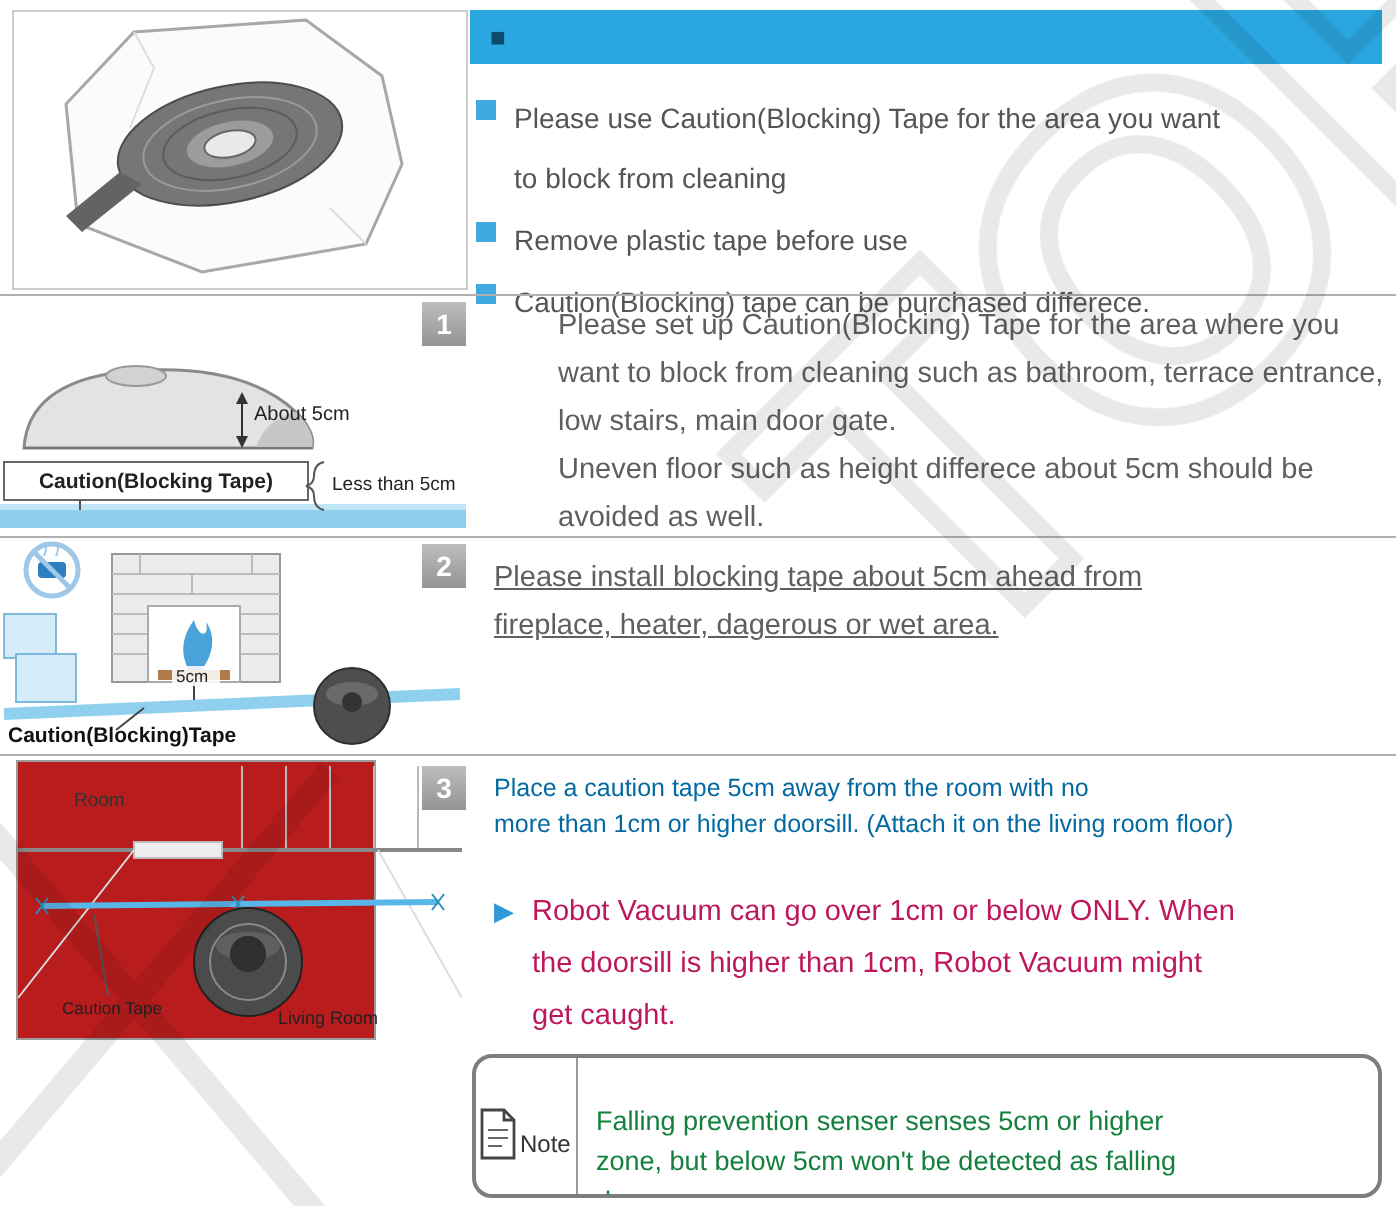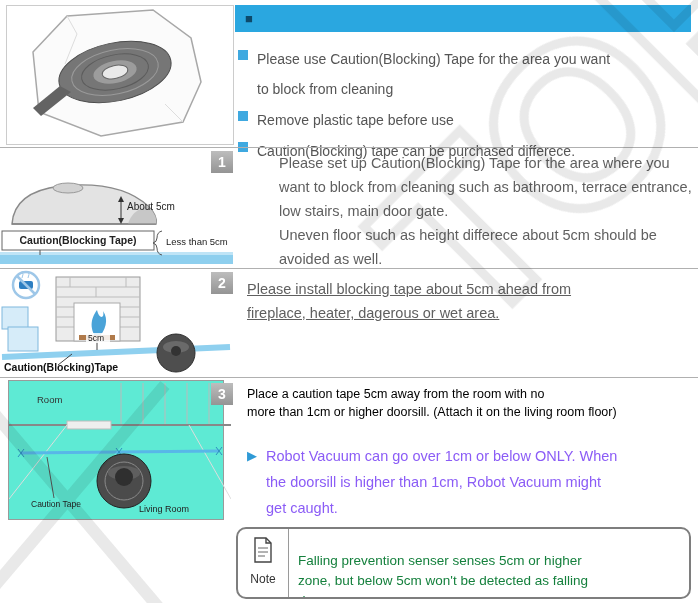--- a/index.html
+++ b/index.html
@@ -6,50 +6,50 @@
   html,body { background:#fff; }
   body { font-family:"Liberation Sans", sans-serif; }
   .page { position:relative; width:698px; height:603px; background:#fff; overflow:hidden; }
   .c { position:absolute; z-index:1; }
 
   .watermark { position:absolute; left:0; top:0; z-index:5; pointer-events:none; mix-blend-mode:multiply; }
 
   .illus-bag  { left:6px;  top:5px;   width:228px; height:140px; border:1px solid #cccccc; background:#fff; }
   .illus-robot{ left:0;    top:148px; width:233px; height:119px; }
   .illus-fire { left:0;    top:269px; width:233px; height:107px; }
-  .illus-room { left:8px;  top:380px; width:216px; height:140px; border:1px solid #9a9a9a; background:#5eead4; }
+  .illus-room { left:8px;  top:380px; width:180px; height:140px; border:1px solid #9a9a9a; background:#b91c1c; }
 
   .header-bar { left:235px; top:5px; width:456px; height:27px; background:#2aa7e0; color:#fff;
                 display:flex; align-items:center; gap:8px; padding:0 10px; font-size:15px; font-weight:bold; }
   .header-square { color:#0d4a6b; font-size:13px; line-height:1; }
 
   .intro { left:238px; top:44px; width:448px; }
   .bullet-row { display:flex; margin-bottom:1px; }
   .bullet-sq { width:10px; height:10px; background:#3fa9e0; margin:6px 9px 0 0; flex:none; }
   .bullet-text { font-size:14px; line-height:30px; color:#555; white-space:pre-line; }
 
   .divider { left:0; width:698px; height:1px; background:#b0b0b0; }
   .d1 { top:147px; } .d2 { top:268px; } .d3 { top:377px; }
 
   .step-num { width:22px; height:22px; background:linear-gradient(#bdbdbd,#949494); color:#fff;
               font-size:14px; font-weight:bold; display:flex; align-items:center; justify-content:center; }
   .n1 { left:211px; top:151px; } .n2 { left:211px; top:272px; } .n3 { left:211px; top:383px; }
 
   .step-text { color:#5f5f5f; font-size:14.5px; line-height:24px; white-space:pre-line; }
   .t1 { left:247px; top:151px; width:446px;margin-left:32px; }
   .t2 { left:247px; top:277px; width:446px;text-decoration:underline; }
-  .t3 { left:247px; top:385px; width:442px; font-size:12.5px; line-height:18px; color:#000000; }
+  .t3 { left:247px; top:385px; width:442px; font-size:12.5px; line-height:18px; color:#0369a1; }
 
   .tip { left:247px; top:443px; width:442px; display:flex; }
   .tip-arrow { color:#2f9ad6; font-size:13px; line-height:26px; margin-right:9px; flex:none; }
-  .tip-text { font-size:14.5px; line-height:26px; color:#8b5cf6; white-space:pre-line; }
+  .tip-text { font-size:14.5px; line-height:26px; color:#be185d; white-space:pre-line; }
 
   .note-box { left:236px; top:527px; width:455px; height:72px; border:2px solid #7e7e7e; border-radius:10px;
               background:#fff; display:flex; overflow:hidden; }
-  .note-left { width:50px; display:flex; flex-direction:column; align-items:center; padding-top:8px; flex:none; }
+  .note-left { width:50px; display:flex; flex-direction:row; align-items:center; padding-top:8px; flex:none; }
   .note-label { font-size:12px; color:#333; margin-top:9px; }
   .note-divider { width:1px; background:#9a9a9a; flex:none; }
   .note-text { padding:22px 9px; font-size:13.5px; line-height:20px; color:#15803d; white-space:pre-line; }
 </style>
 </head>
 <body>
 
 <div class="page">
 
   <div class="c illus-bag">

